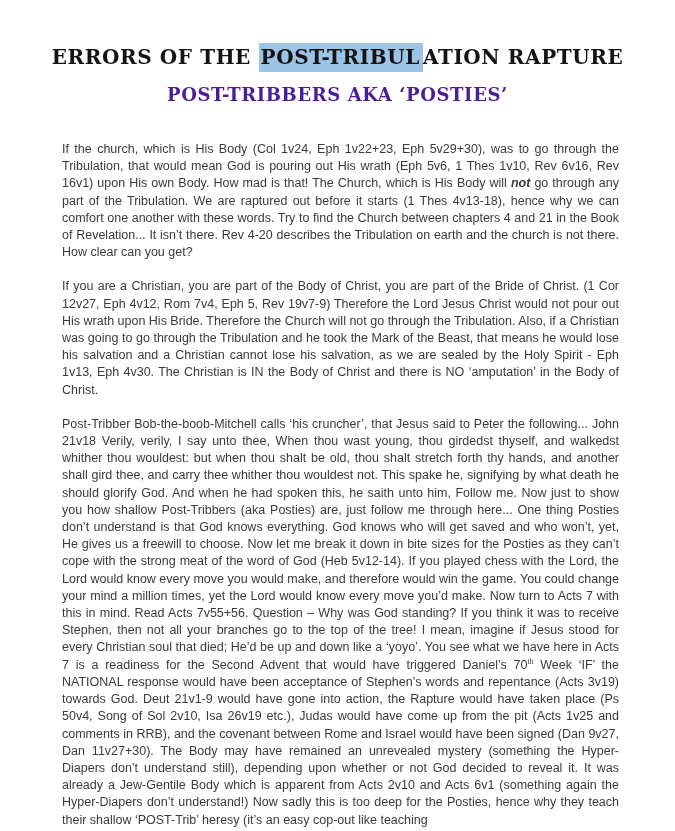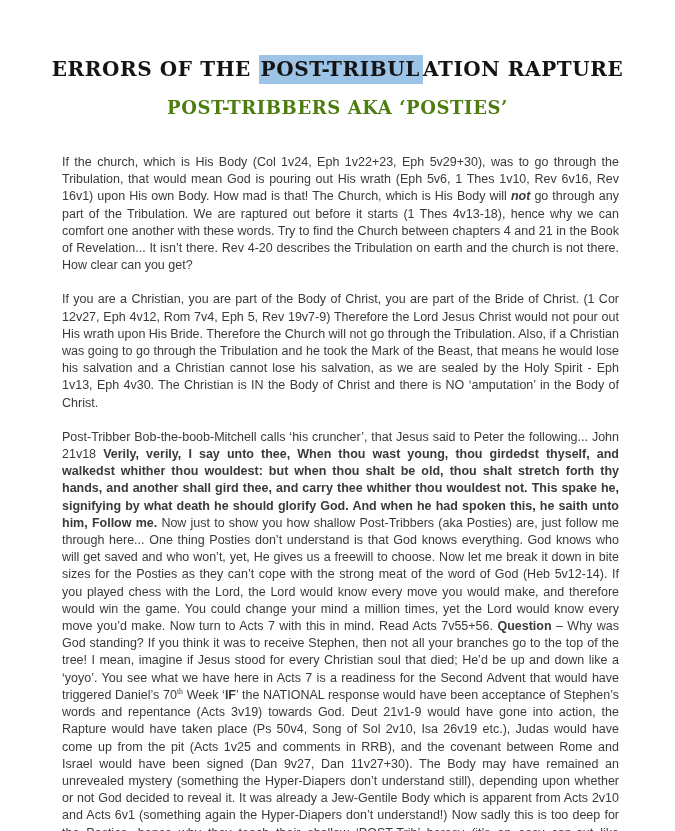--- a/index.html
+++ b/index.html
@@ -11,41 +11,41 @@
     overflow: hidden;
     font-family: "Liberation Sans", sans-serif;
   }
   .title-block { padding-top: 41px; text-align: center; }
   .title-line {
     font-family: "DejaVu Serif", serif;
     font-weight: 700;
     font-size: 20px;
     letter-spacing: 0.6px;
     color: #141414;
-    margin: 16px;
+    margin: 4px;
   }
   .subtitle-line {
     font-family: "DejaVu Serif", serif;
     font-weight: 700;
     font-size: 18px;
     letter-spacing: 0.6px;
-    color: #4d7c0f;
+    color: #4c1d95;
     margin: 15px 0 0 0;
   }
   .hl { background: var(--hl, #9dc3e6); padding: 2px 3px 3px 2px; }
   .doc-body {
     margin: 36px 56px 0 62px;
     font-size: 12.5px;
     line-height: 17.2px;
     text-align: justify;
     color: var(--txt, #3a3a3a);
   }
   .doc-body p { margin: 0 0 17px 0; }
   .i  { }
-  .b  { font-weight: bold; }
+  .b  { font-weight: normal; }
   .bi { font-weight: bold; font-style: italic; }
   .sup{ vertical-align: super; font-size: 0.62em; line-height: 0; font-family: Liberation Serif, serif; }
   .splat-wrap {
     position: absolute;
     left: 50%;
     top: 761px;
     transform: translateX(-50%);
     width: 92px;
     height: 68px;
   }

